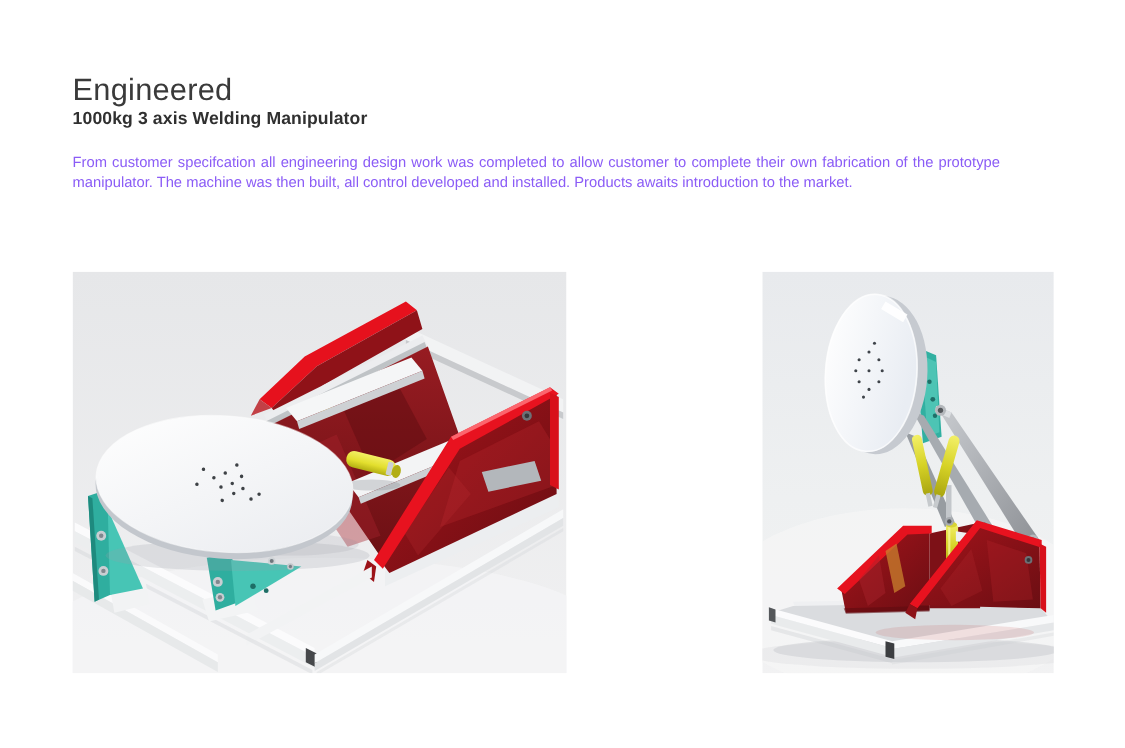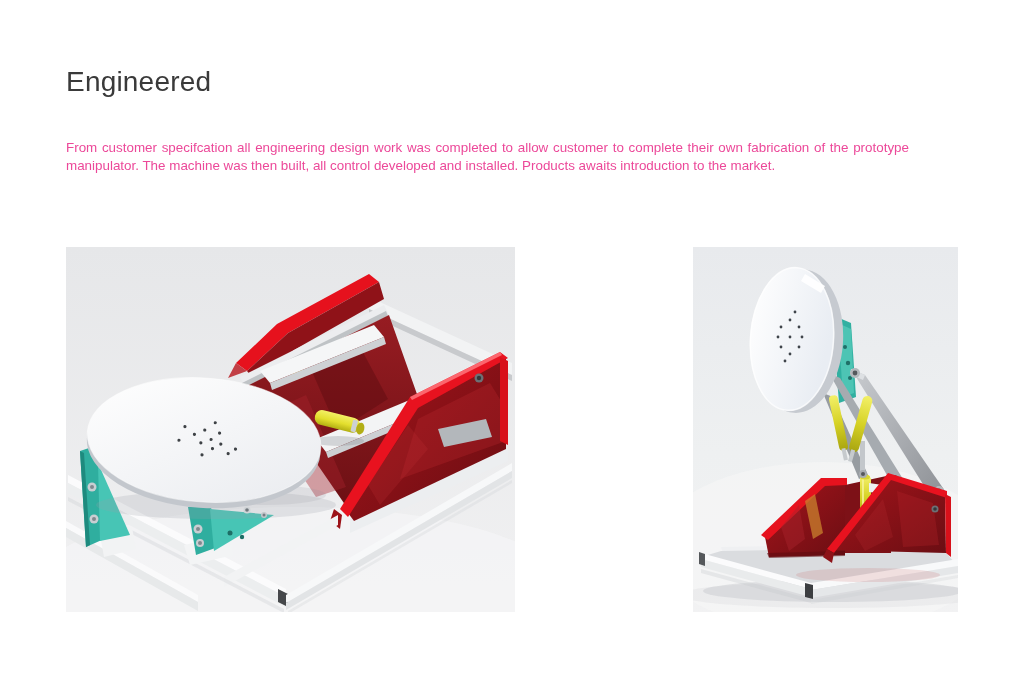--- a/index.html
+++ b/index.html
@@ -10,33 +10,34 @@
   .title {
     position:absolute; left:66px; top:66px; margin:0;
     font-size:28px; font-weight:400; color:#3a3a3a; letter-spacing:0.2px;
   }
   .subtitle {
     position:absolute; left:66px; top:100px; margin:0;
     font-size:16px; font-weight:700; color:#303030; letter-spacing:0.1px;
   }
   .desc {
     position:absolute; left:66px; top:139px; width:843px; margin:0;
-    font-size:13.4px; line-height:18.4px; color:#ec4899; text-align:justify;
+    font-size:13.4px; line-height:18.4px; color:#8b5cf6; text-align:justify;
   }
   .fig { position:absolute; top:247px; margin:0; padding:0; }
   .fig1 { left:66px;  width:449px; height:373px; }
   .fig2 { left:693px; width:265px; height:373px; }
   .fig svg { display:block; }
 </style>
 </head>
 <body>
 
 <div class="page">
 
   <h1 class="title">Engineered</h1>
+  <h2 class="subtitle">1000kg 3 axis Welding Manipulator</h2>
   <p class="desc">From customer specifcation all engineering design work was completed to allow customer to complete their own fabrication of the prototype manipulator. The machine was then built, all control developed and installed. Products awaits introduction to the market.</p>
 
   <figure class="fig fig1">
     <svg viewBox="0 0 449 373" width="449" height="373" xmlns="http://www.w3.org/2000/svg">
       <defs>
         <linearGradient id="bgA" x1="0" y1="0" x2="0" y2="1">
           <stop offset="0" stop-color="#e6e7e9"></stop>
             <stop offset="1" stop-color="#f1f1f2"></stop>
         </linearGradient>
         <linearGradient id="discA" x1="0" y1="0" x2="1" y2="1">

